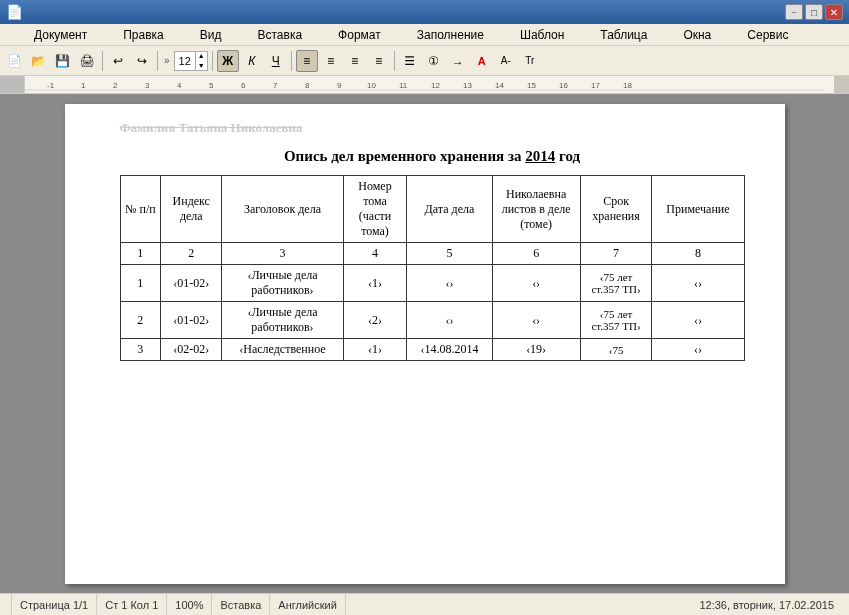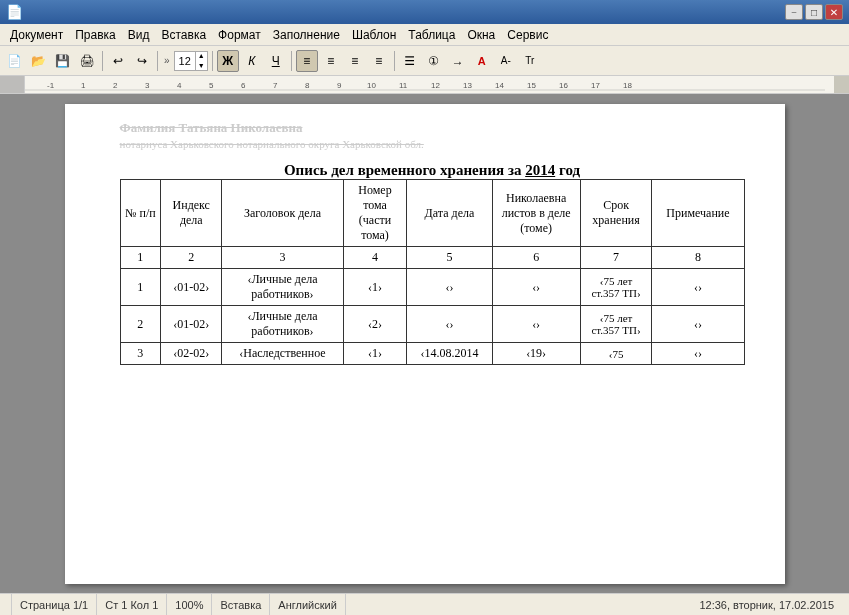--- a/index.html
+++ b/index.html
@@ -38,20 +38,21 @@
       align-items: center;
       padding: 2px 4px;
       height: 22px;
       font-size: 12px;
       font-family: Arial, sans-serif;
     }
     .menu-item {
       padding: 1px 6px;
       cursor: pointer;
       white-space: nowrap;
+      margin-left: 24px;
     }
 
     
     .toolbar {
       background: #f0ece0;
       border-bottom: 1px solid #ccc;
       display: flex;
       align-items: center;
       padding: 2px 4px;
       height: 30px;
@@ -159,21 +160,21 @@
       text-align: left;
       margin-bottom: 4px;
     }
     .blurred-line1 { font-weight: bold; font-size: 12px; color: #ccc; margin-bottom: 2px; }
     .blurred-line2 { font-size: 10px; color: #ccc; }
 
     .doc-title {
       text-align: center;
       font-weight: bold;
       font-size: 15px;
-      margin: 12px 0 0 0;
+      margin: 12px 0 10px 0;
       font-family: 'Times New Roman', Times, serif;
     }
     .doc-title u { text-decoration: underline; }
 
     
     .doc-table {
       width: 100%;
       border-collapse: collapse;
       font-size: 12px;
       font-family: 'Times New Roman', Times, serif;
@@ -317,23 +318,20 @@
 
 <div class="main-area">
 
 
   <div class="doc-area">
     <div class="page">
 
       <div class="doc-header-blurred">
         <div class="blurred-line1">
           <span style="text-decoration:line-through; color:#ccc; font-size:13px;">Фамилия Татьяна Николаевна</span>
-        </div>
-        <div class="blurred-line2">
-          <span style="text-decoration:line-through; color:#ccc; font-size:11px;">нотариуса Харьковского нотариального округа Харьковской обл.</span>
         </div>
       </div>
 
       <div class="doc-title">
         <span>Опись дел временного хранения за </span><u>2014</u><span> год</span>
       </div>
 
       <table class="doc-table">
         <colgroup>
           <col class="col-num">

